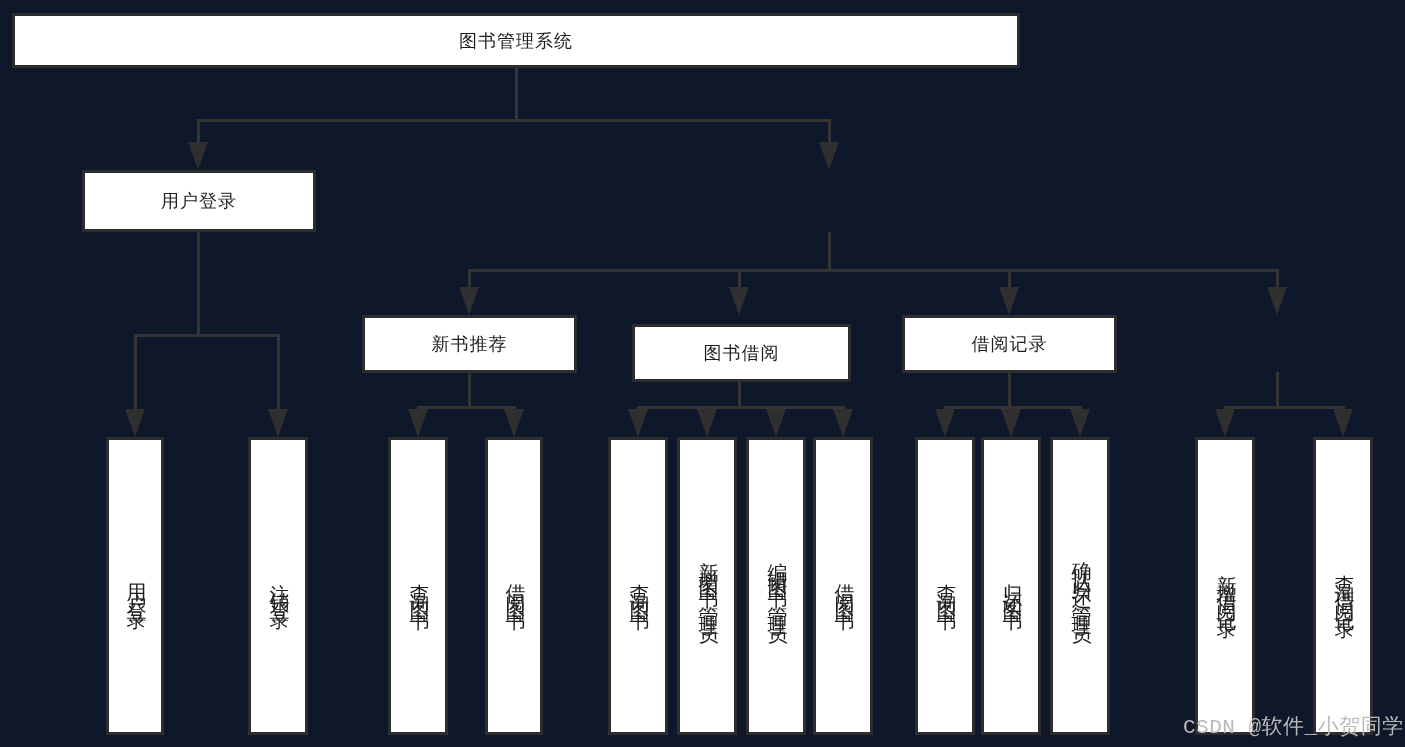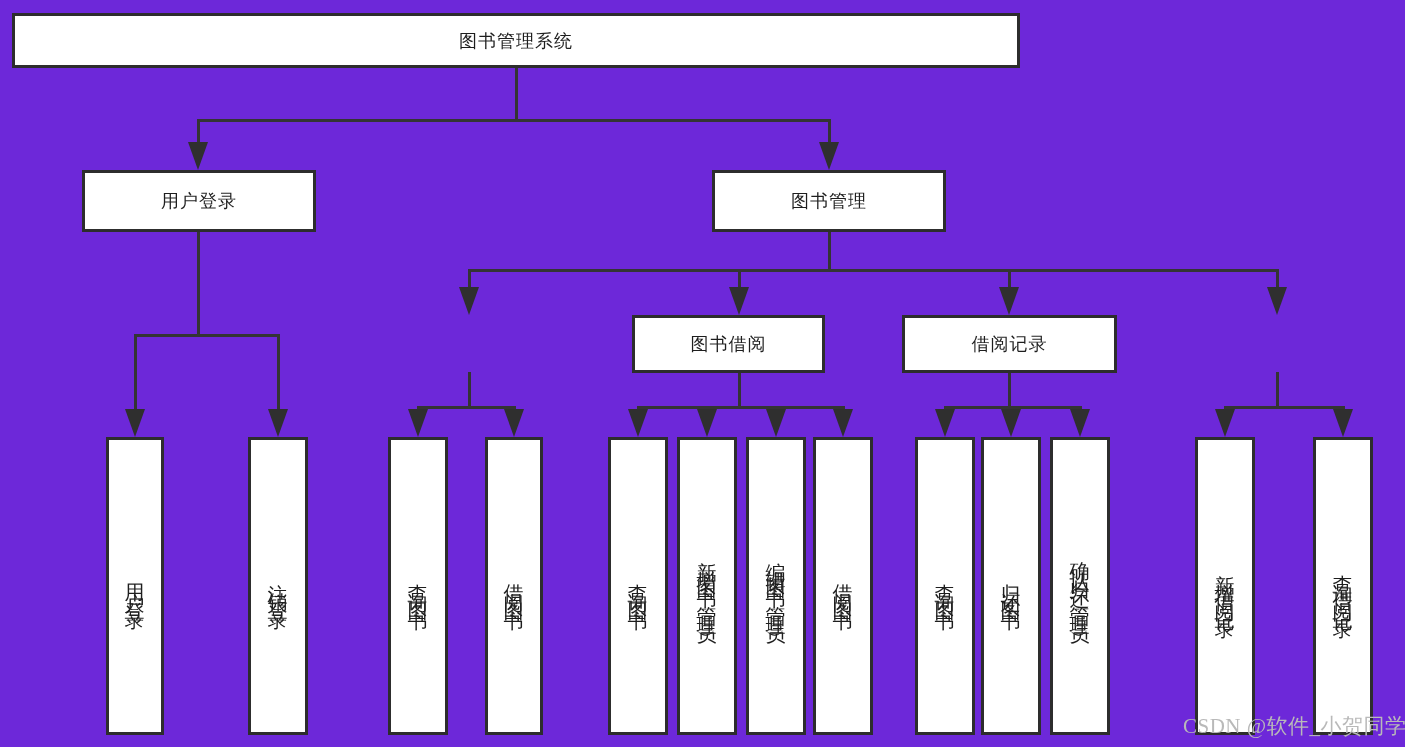--- a/index.html
+++ b/index.html
@@ -1,20 +1,20 @@
 <!DOCTYPE html>
 <html><head>
 <meta charset="utf-8">
 <style>
   html,body{margin:0;padding:0;background:#ffffff;}
   .canvas{
     position:relative;
     width:1405px;height:747px;
-    background:#6d28d9;
-    font-family:Liberation Serif, serif;
+    background:#0f172a;
+    font-family:Liberation Mono, monospace;
     overflow:hidden;
   }
   
   .hl,.vl{position:absolute;background:#343434;}
   .hl{height:3px;}
   .vl{width:3px;}
   .arrow{
     position:absolute;width:0;height:0;
     border-left:10px solid transparent;
     border-right:10px solid transparent;
@@ -103,25 +103,25 @@
   <div class="arrow" style="left:1215px;top:409px"></div>
   <div class="arrow" style="left:1333px;top:409px"></div>
 
   <div class="box hbox root" style="left:12px;top:13px;width:1008px;height:55px">
     <span>图书管理系统</span>
   </div>
 
   <div class="box hbox" style="left:82px;top:170px;width:234px;height:62px">
     <span>用户登录</span>
   </div>
-  <div class="box hbox" style="left:712px;top:170px;width:234px;height:62px">
-    <span>图书管理</span>
+
+  <div class="box hbox" style="left:362px;top:315px;width:215px;height:58px">
+    <span>新书推荐</span>
   </div>
-
-  <div class="box hbox" style="left:632px;top:315px;width:193px;height:58px">
+  <div class="box hbox" style="left:632px;top:324px;width:219px;height:58px">
     <span>图书借阅</span>
   </div>
   <div class="box hbox" style="left:902px;top:315px;width:215px;height:58px">
     <span>借阅记录</span>
   </div>
 
   <div class="box vbox" style="left:106px;width:58px">
     <span>用户登录</span>
   </div>
   <div class="box vbox" style="left:248px;width:60px">

